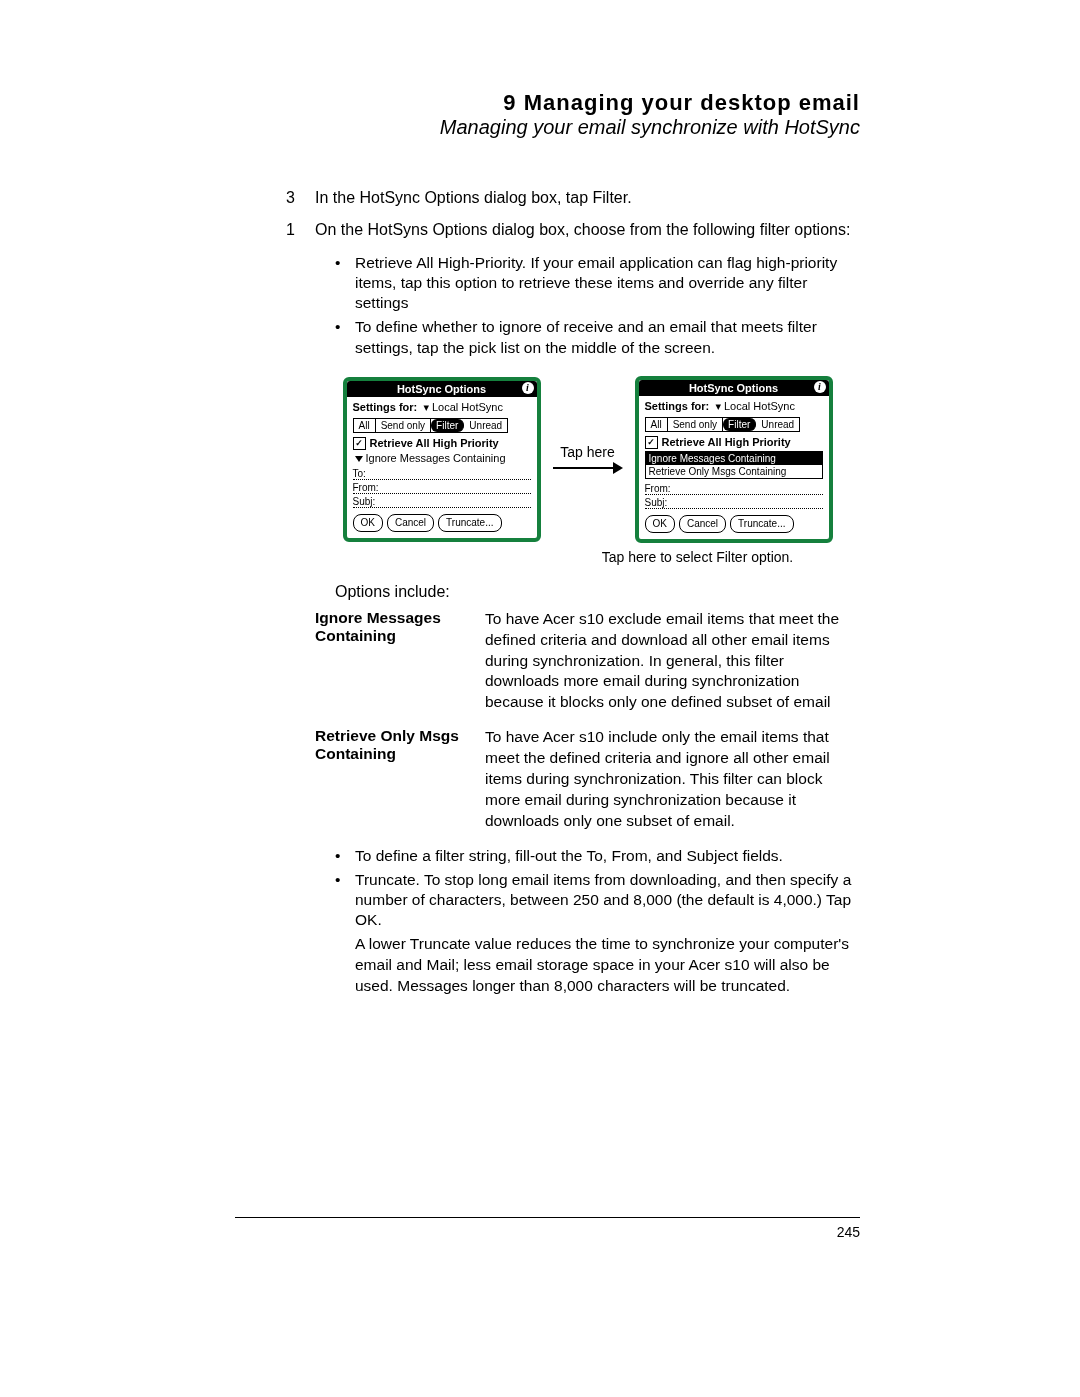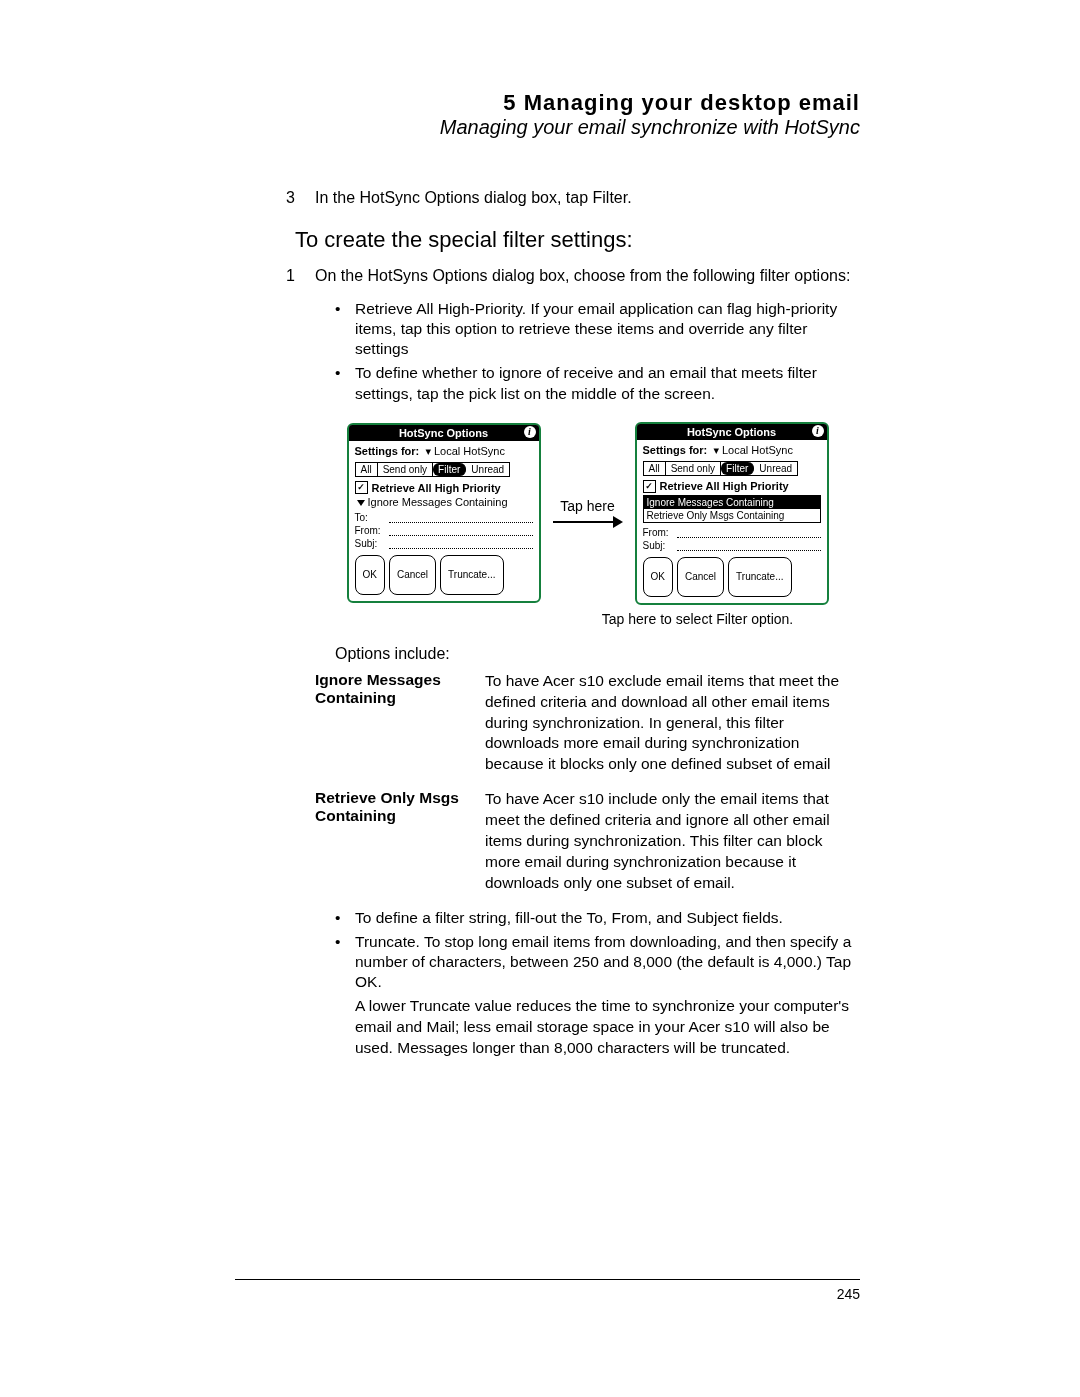--- a/index.html
+++ b/index.html
@@ -98,21 +98,21 @@
   
   .figs {
     display: flex;
     align-items: center;
     justify-content: center;
     gap: 12px;
     margin: 18px 0 6px 80px;
   }
   .palm-box {
     width: 190px;
-    border: 2px solid #15803d;
+    border: 4px solid #15803d;
     border-radius: 6px;
     font-family: "Arial", sans-serif;
     font-size: 11px;
     background: #fff;
   }
   .palm-titlebar {
     background: #000;
     color: #fff;
     padding: 2px 4px;
     font-weight: 700;
@@ -192,36 +192,37 @@
     border-left: 4px solid transparent;
     border-right: 4px solid transparent;
     border-top: 6px solid #000;
     margin-right: 3px;
     vertical-align: middle;
   }
   .field-row {
     display: flex;
     font-size: 10px;
     margin: 2px 0;
+    flex-direction: column;
   }
   .field-lbl { width: 34px; }
   .field-line {
     flex: 1;
     border-bottom: 1px dotted #000;
     height: 10px;
   }
   .btn-row {
     display: flex;
     gap: 4px;
     margin-top: 6px;
   }
   .pbtn {
     border: 1px solid #000;
     border-radius: 8px;
-    padding: 12px 7px;
+    padding: 1px 7px;
     font-size: 10px;
     line-height: 14px;
     text-align: left;
   }
   .dropdown-open {
     border: 1px solid #000;
     font-size: 10px;
     margin: 2px 0 4px 0;
   }
   .dropdown-open div {
@@ -262,30 +263,29 @@
     font-size: 14px;
     margin-bottom: 2px;
   }
 </style>
 </head>
 <body>
 
 <div class="page">
 
   <div class="chap-head">
-    <div class="chap-title">5 Managing your desktop email</div>
+    <div class="chap-title">9 Managing your desktop email</div>
     <div class="chap-sub">Managing your email synchronize with HotSync</div>
   </div>
 
   <div class="step-row">
     <div class="step-num">3</div>
     <div class="step-body">In the HotSync Options dialog box, tap Filter.</div>
   </div>
 
-  <div class="section-h">To create the special filter settings:</div>
 
   <div class="step-row">
     <div class="step-num">1</div>
     <div class="step-body">On the HotSyns Options dialog box, choose from the following filter options:</div>
   </div>
 
   <div class="bullet-row">
     <div class="bullet-dot">•</div>
     <div><span class="bold">Retrieve All High-Priority</span><span>. If your email application can flag high-priority items, tap this option to retrieve these items and override any filter settings</span></div>
   </div>

